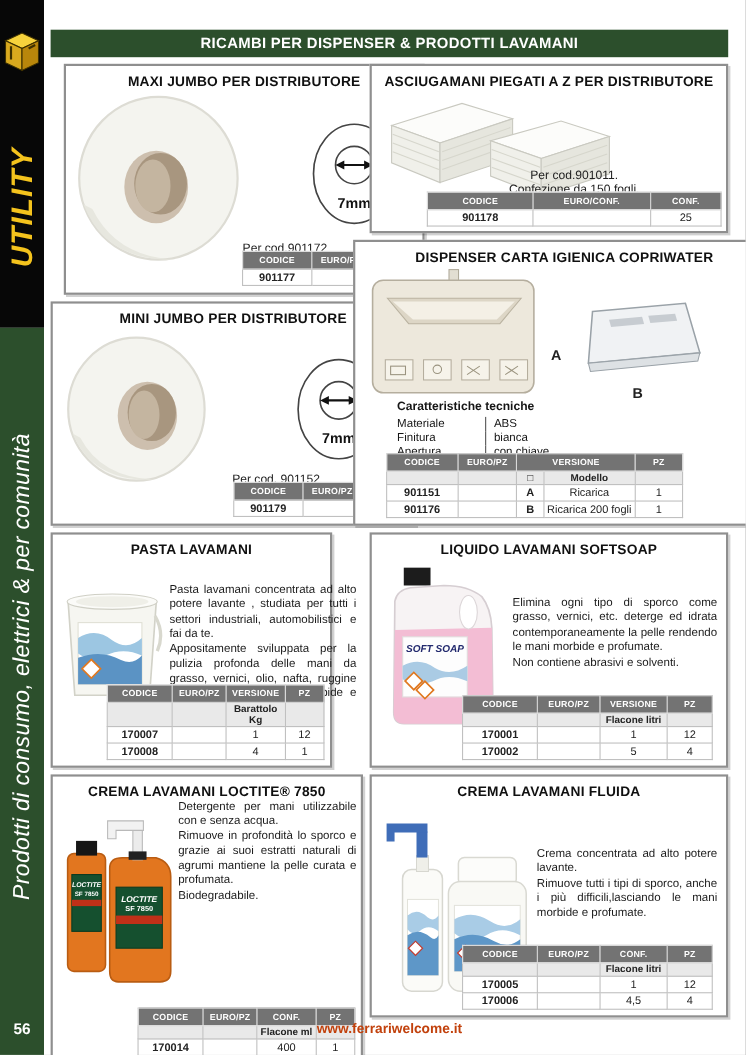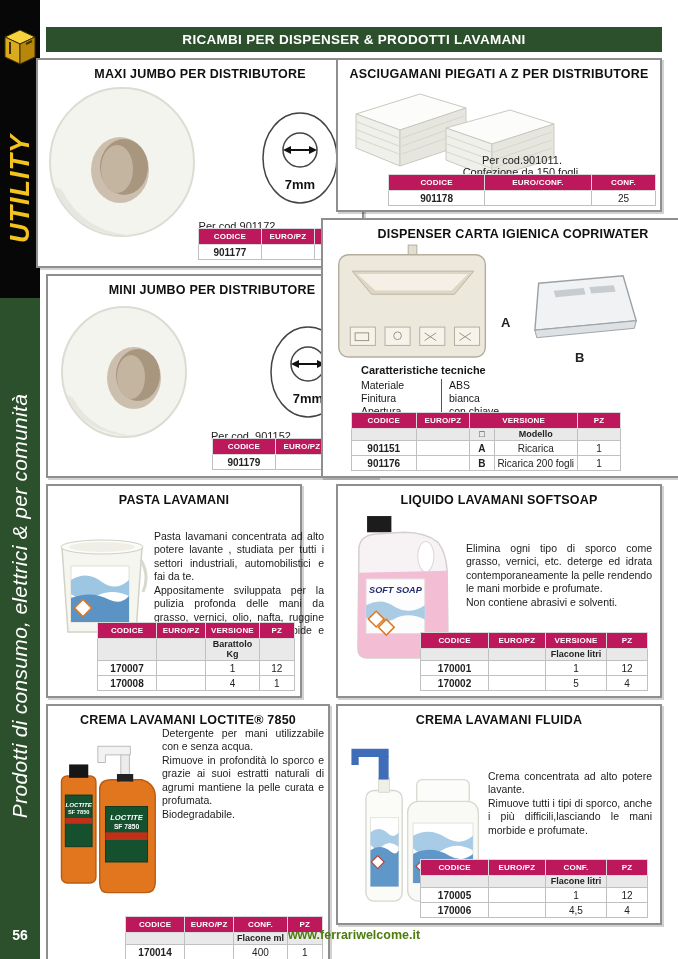--- a/index.html
+++ b/index.html
@@ -20,34 +20,34 @@
   .category span{transform:rotate(-90deg);white-space:nowrap;color:#fff;
                  font-style:italic;font-size:21px;letter-spacing:.3px}
   .pageno{position:absolute;bottom:16px;left:0;width:40px;text-align:center;
           color:#fff;font-weight:bold;font-size:14px}
 
   
   .band{position:absolute;left:46px;top:27px;width:616px;height:25px;background:#2c4f2c;
         display:flex;align-items:center;justify-content:center;color:#fff;
         font-weight:bold;font-size:13.5px;letter-spacing:.3px}
   .site{position:absolute;left:46px;top:928px;width:616px;text-align:center;
-        font-weight:bold;font-size:12.5px;color:#4d7c0f}
+        font-weight:bold;font-size:12.5px;color:#c2410c}
 
   
   .box{position:absolute;background:#fff;border:2px solid #8f8f8f;
        box-shadow:2px 2px 0 rgba(0,0,0,.18)}
   .box h2{text-align:center;font-size:12.5px;margin-top:7px;letter-spacing:.2px;color:#101010}
   .abs{position:absolute}
   .note{font-size:11px;color:#222;text-align:center}
   .desc{font-size:10.5px;line-height:1.28;text-align:justify;color:#1c1c1c}
   .vlabel{font-weight:bold;font-size:13px;color:#222}
 
   
   .tbl{border-collapse:collapse;position:absolute;table-layout:fixed;background:#fff}
-  .tbl th{background:#be185d;color:#fff;font-size:8px;font-weight:bold;
+  .tbl th{background:#737373;color:#fff;font-size:8px;font-weight:bold;
           padding:3px 1px;border:1px solid #d9d9d9;text-align:center;letter-spacing:.2px}
   .tbl td{border:1px solid #c0c0c0;text-align:center;padding:1.5px 2px;
           font-size:10px;color:#222}
   .tbl td.code,.tbl td.ver{font-weight:bold}
   .tbl tr.subrow td{background:#e9e9e9;font-weight:bold;font-size:9px;line-height:1.05;padding:1px}
 
   
   .specs{font-size:10.5px;line-height:1.25}
   .specs .st{font-weight:bold;font-size:11px;margin-bottom:1px}
   .specs .row{display:grid;grid-template-columns:80px 1fr}
@@ -74,21 +74,21 @@
     <div class="category">
       <span>Prodotti di consumo, elettrici &amp; per comunità</span>
     </div>
     <div class="pageno">56</div>
   </div>
 
   <div class="band">
     <span>RICAMBI PER DISPENSER &amp; PRODOTTI LAVAMANI</span>
   </div>
 
-  <section class="box" style="left:36px;top:58px;width:328px;height:210px">
+  <section class="box" style="left:58px;top:58px;width:328px;height:210px">
     <h2>MAXI JUMBO PER DISTRIBUTORE</h2>
     <svg class="abs" style="left:8px;top:26px" width="158" height="160" viewBox="0 0 158 160">
       <ellipse cx="76" cy="76" rx="72" ry="74" fill="#f4f4ef" stroke="#dddcd4" stroke-width="2"></ellipse>
       <path d="M8,100 Q28,152 92,150 Q38,148 16,104 Z" fill="#e7e7df"></path>
       <ellipse cx="74" cy="84" rx="29" ry="33" fill="#cdbfae"></ellipse>
       <ellipse cx="78" cy="81" rx="24" ry="28" fill="#a8967f"></ellipse>
       <ellipse cx="71" cy="83" rx="16" ry="24" fill="#c4b5a0"></ellipse>
     </svg>
     <svg class="abs" style="right:22px;top:50px" width="80" height="96" viewBox="0 0 80 96">
       <ellipse cx="40" cy="48" rx="37" ry="45" fill="none" stroke="#444" stroke-width="1.5"></ellipse>

